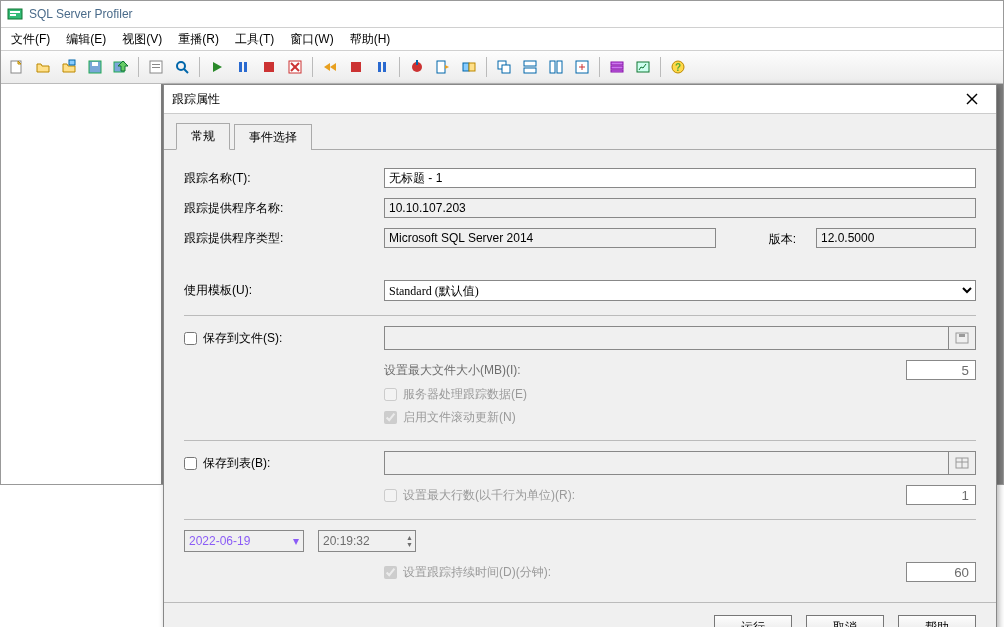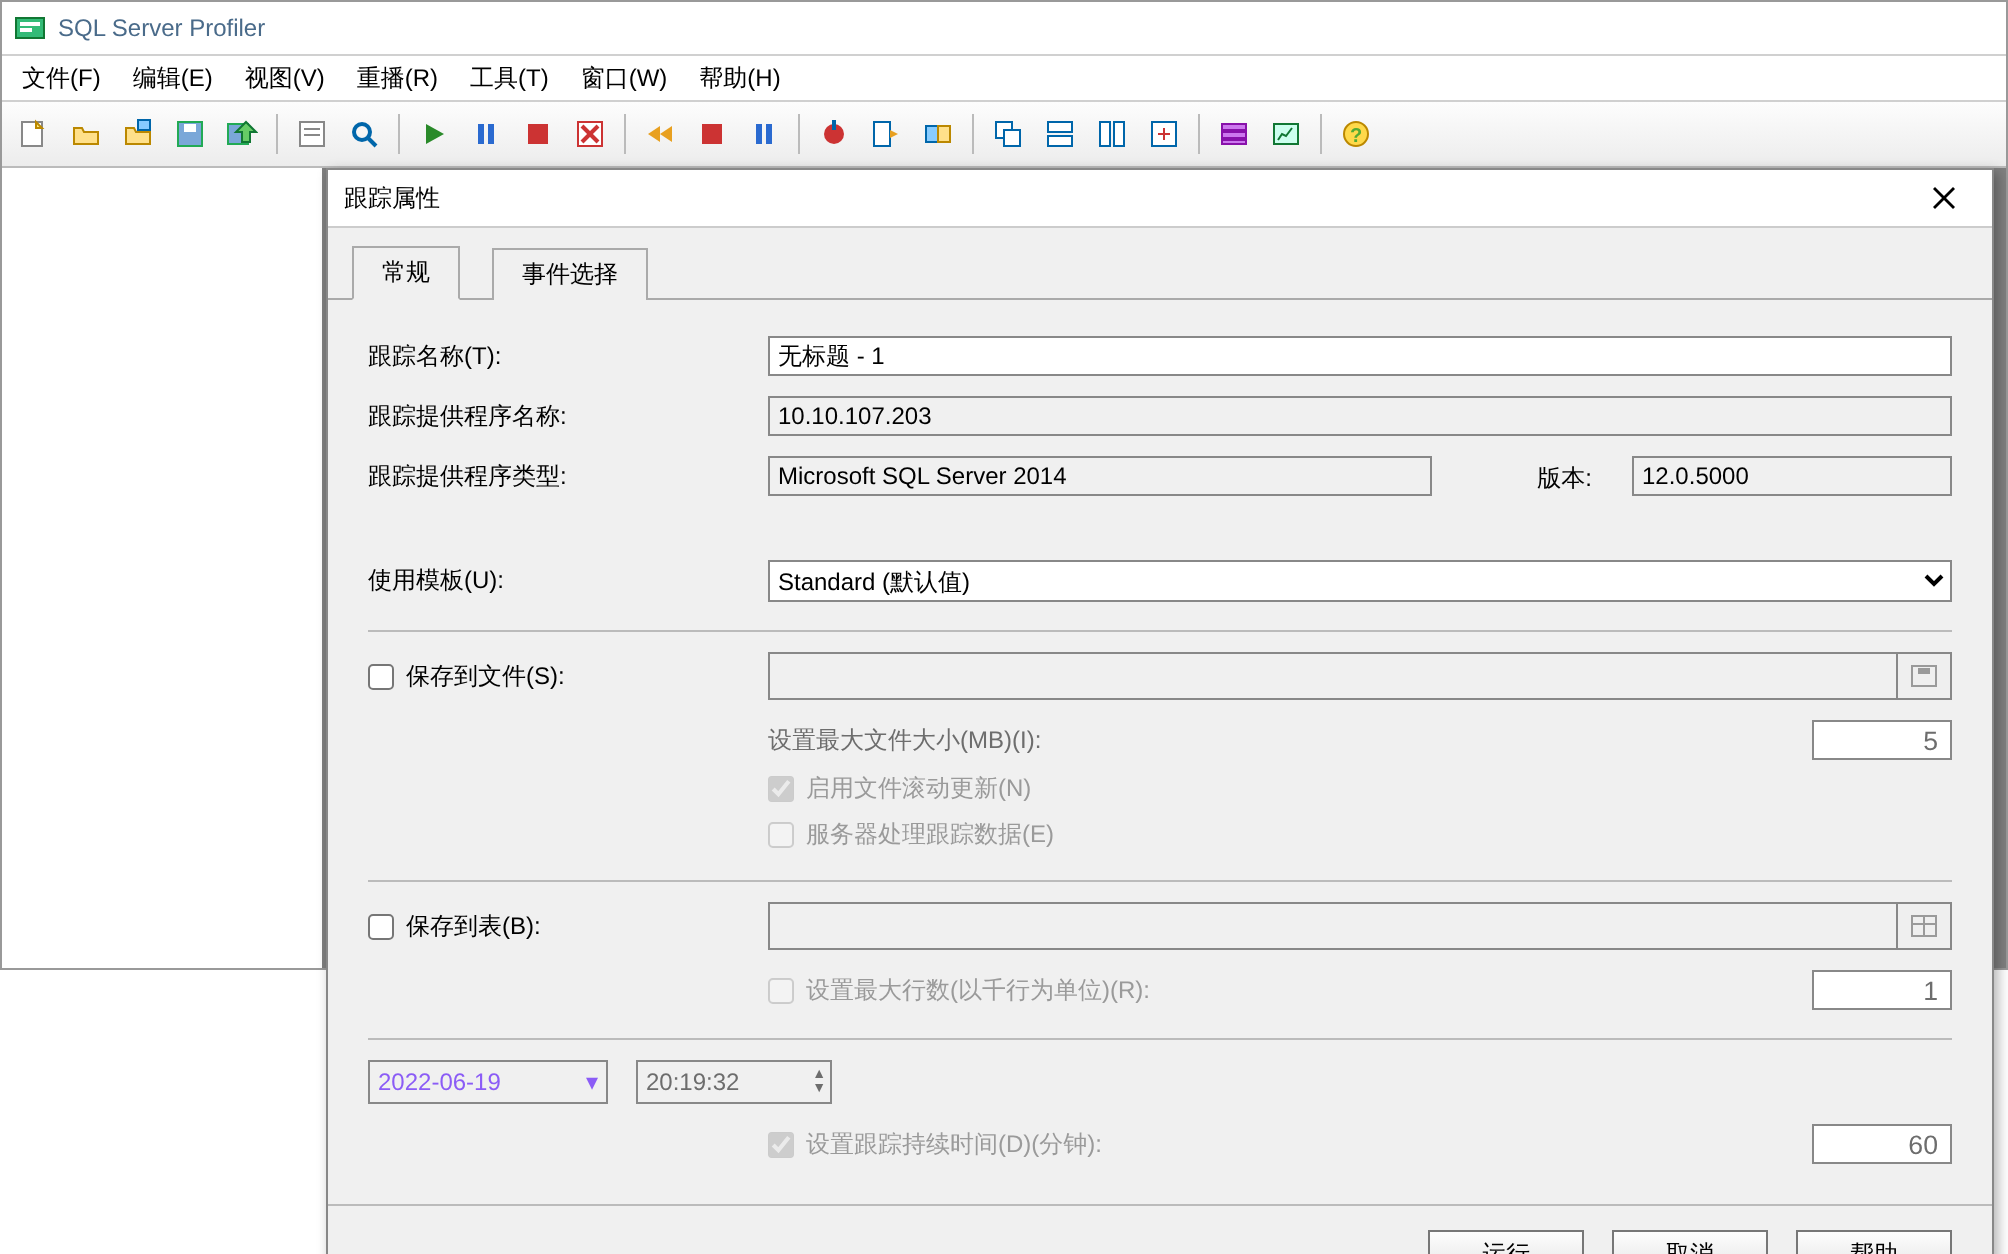--- a/index.html
+++ b/index.html
@@ -12,29 +12,29 @@
   .tbtn{width:22px;height:22px;display:flex;align-items:center;justify-content:center;border:1px solid transparent;border-radius:2px}
   .tsep{width:1px;height:20px;background:#bbb;margin:0 3px}
   .workarea{flex:1;display:flex;background:#808080}
   .navcol{width:160px;background:#fff;border-right:2px solid #808080}
   .mdi{flex:1;background:#808080;position:relative}
   
   .dialog{position:absolute;left:0;top:0;right:0;width:832px;background:#f0f0f0;border:1px solid #888;box-shadow:2px 2px 6px rgba(0,0,0,.3);display:flex;flex-direction:column}
   .dlg-title{height:28px;display:flex;align-items:center;justify-content:space-between;padding:0 8px;background:#fff;border-bottom:1px solid #ccc}
   .dlg-close{width:32px;height:22px;display:flex;align-items:center;justify-content:center}
   .tabs{display:flex;align-items:flex-end;padding:8px 12px 0 12px;border-bottom:1px solid #aaa}
-  .tab{padding:4px 14px;border:1px solid #aaa;border-bottom:none;margin-right:16px;background:#f0f0f0;position:relative;top:1px;cursor:default}
+  .tab{padding:4px 14px;border:1px solid #aaa;border-bottom:none;margin-right:4px;background:#f0f0f0;position:relative;top:1px;cursor:default}
   .tab.active{background:#f0f0f0;border-bottom:1px solid #f0f0f0}
   .tabbody{padding:18px 20px 8px 20px}
   .row{display:flex;align-items:center;margin-bottom:10px}
   .lbl{width:200px}
   .field{flex:1}
   .tx{width:100%;height:20px;border:1px solid #888;background:#fff;padding:1px 4px;box-sizing:border-box;font-family:inherit;font-size:12px}
   .tx.ro{background:#f0f0f0}
-  .sel{width:100%;height:21px;border:1px solid #888;background:#fff;font-family:Liberation Sans, sans-serif;font-size:12px}
+  .sel{width:100%;height:21px;border:1px solid #888;background:#fff;font-family:Liberation Serif, serif;font-size:12px}
   .sect{border-top:1px solid #bbb;margin:14px 0 10px 0}
   .ck{display:flex;align-items:center;gap:6px}
   .ck input{margin:0}
   .smrow{display:flex;align-items:center;margin:6px 0 6px 0}
   .smlbl2{color:#6d6d6d}
   .numbox{width:70px;height:20px;border:1px solid #888;background:#fff;text-align:right;padding:1px 6px;box-sizing:border-box;color:#6d6d6d}
   .pathbox{flex:1;height:22px;border:1px solid #888;border-right:none;background:#f0f0f0}
   .browse{width:26px;height:22px;border:1px solid #888;background:#efefef;display:flex;align-items:center;justify-content:center;color:#6d6d6d}
   .dis{color:#9a9a9a}
   .footer{display:flex;justify-content:flex-end;gap:14px;padding:12px 20px;border-top:1px solid #bbb;margin-top:6px}
@@ -294,29 +294,29 @@
             </div>
           </div>
           <div class="smrow">
             <div style="width:200px"></div>
             <div class="smlbl2" style="flex:1">设置最大文件大小(MB)(I):</div>
             <input class="numbox" readonly="" value="5" style="">
           </div>
           <div class="smrow">
             <div style="width:200px"></div>
             <label class="ck dis">
+                <input type="checkbox" disabled="" style="">
+                <span>服务器处理跟踪数据(E)</span>
+              </label>
+          </div>
+          <div class="smrow">
+            <div style="width:200px"></div>
+            <label class="ck dis">
                 <input type="checkbox" checked="" disabled="" style="">
                 <span>启用文件滚动更新(N)</span>
-              </label>
-          </div>
-          <div class="smrow">
-            <div style="width:200px"></div>
-            <label class="ck dis">
-                <input type="checkbox" disabled="" style="">
-                <span>服务器处理跟踪数据(E)</span>
               </label>
           </div>
 
           <div class="sect"></div>
 
           <div class="row">
             <div class="lbl ck">
               <input type="checkbox" style="">
               <span>保存到表(B):</span>
             </div>

